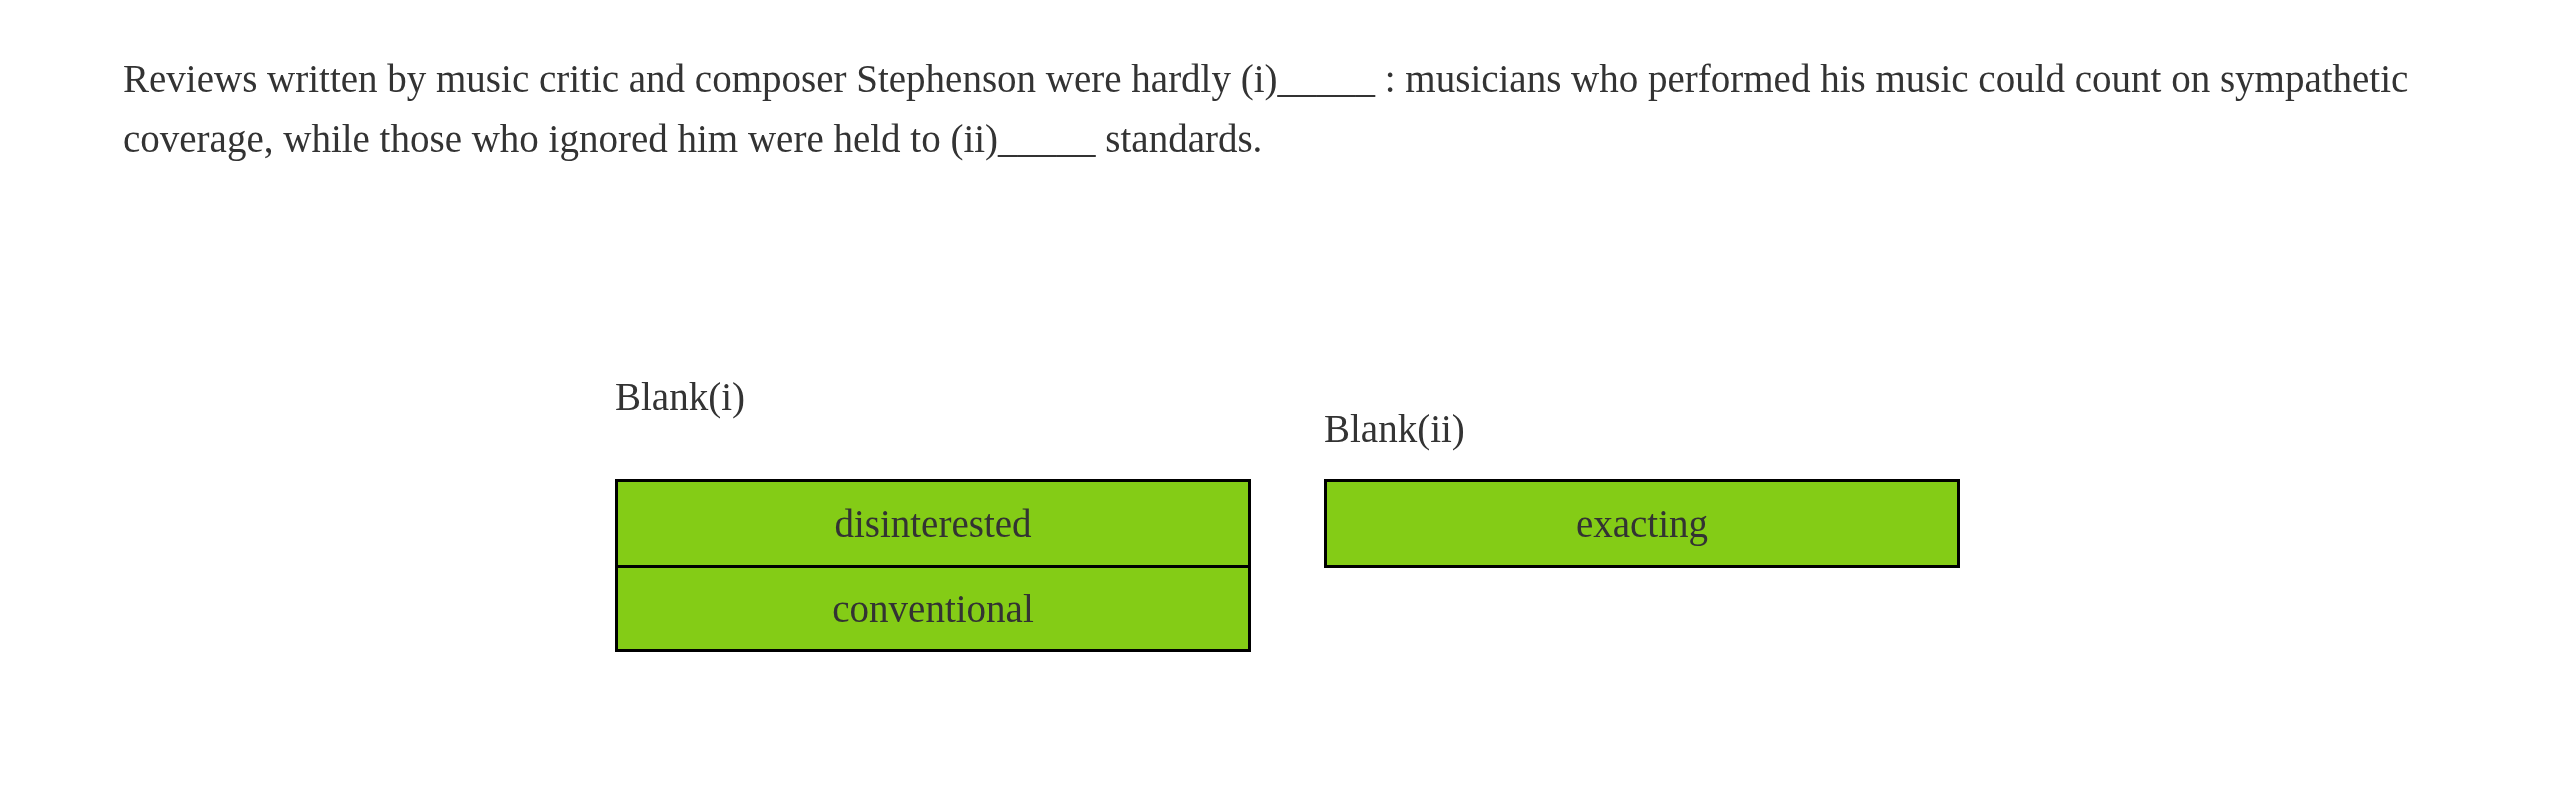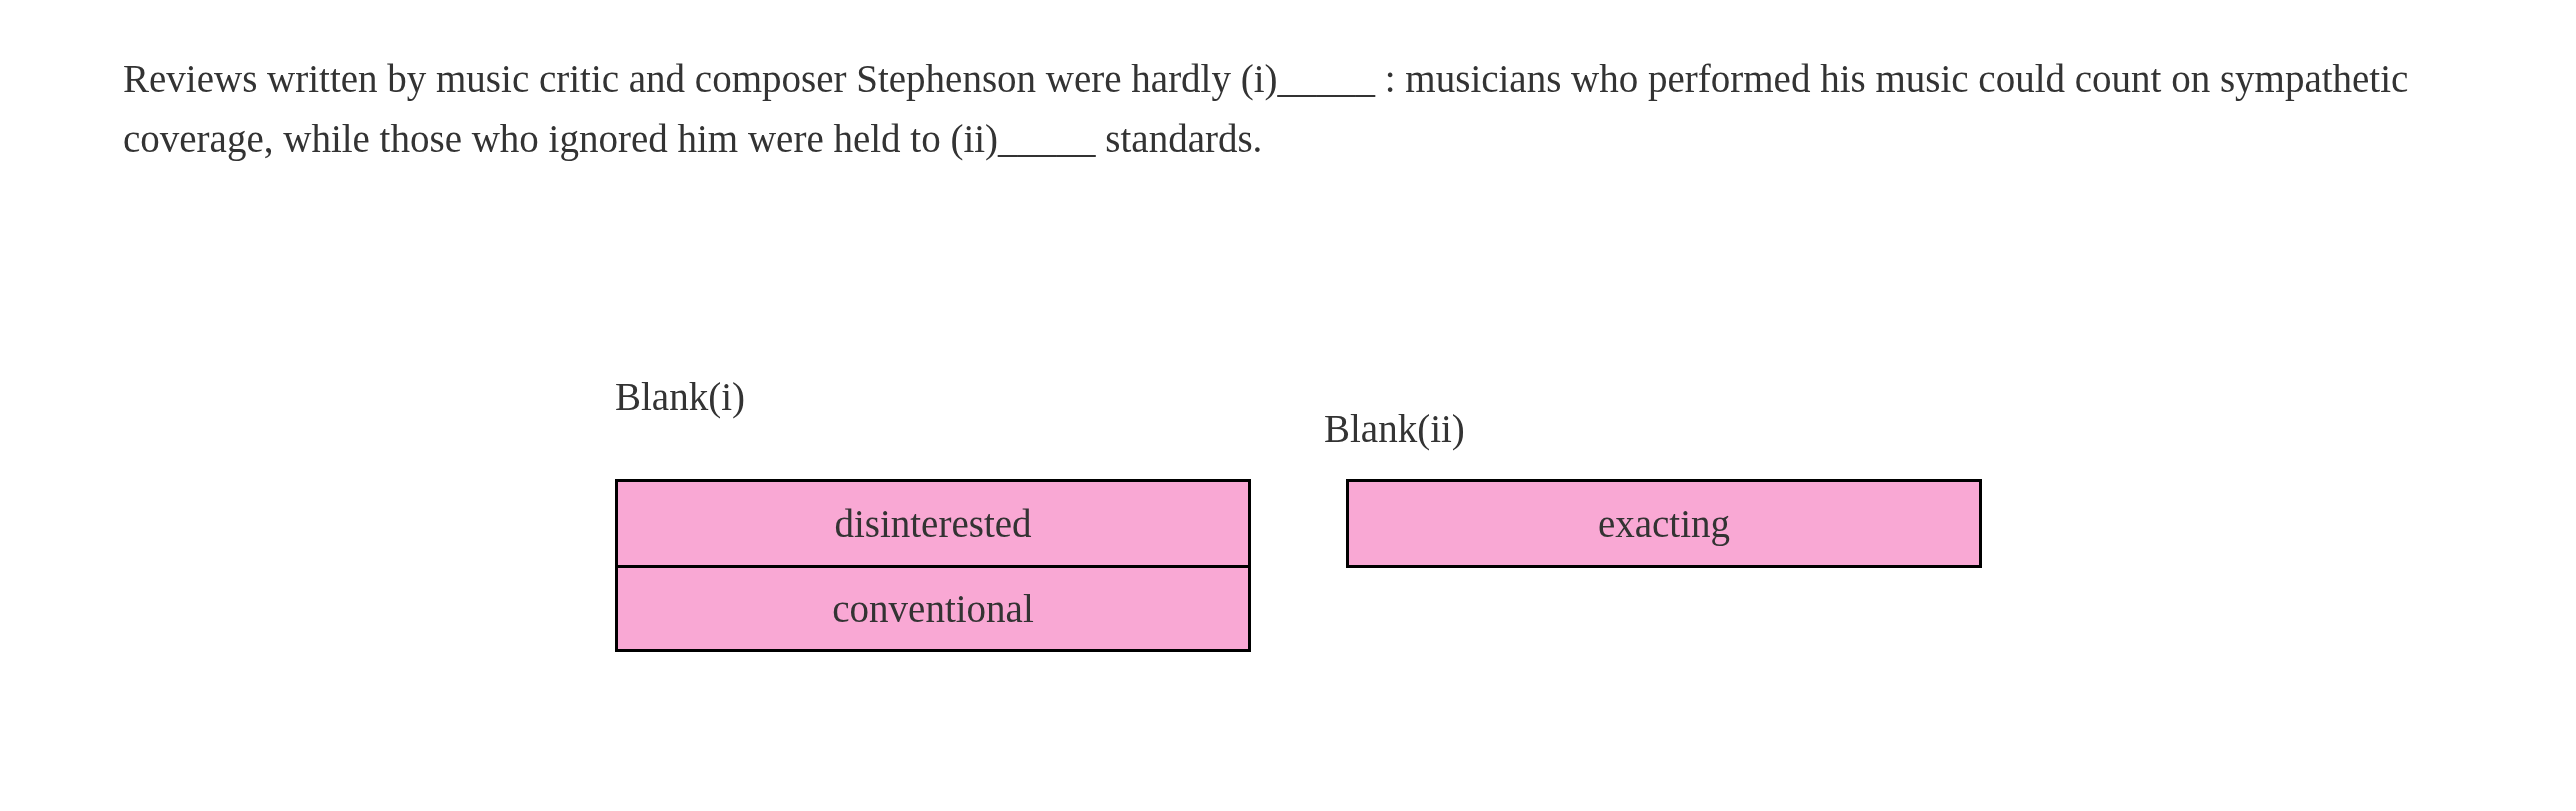--- a/index.html
+++ b/index.html
@@ -42,30 +42,30 @@
     }
     .option {
       height: 81px;
       border-top: 3.3px solid #000000;
       display: flex;
       align-items: center;
       justify-content: center;
       font-size: 39px;
       color: #333333;
       cursor: pointer;
-      background: #f9a8d4;
+      background: #84cc16;
     }
     .option:first-child {
       border-top: none;
       height: 83px;
     }
     #label-i   { left: 615px; }
     #label-ii  { left: 1324px; margin-top: 32px; }
     #table-i   { left: 615px; }
-    #table-ii  { left: 1324px; margin-left: 22px; }
+    #table-ii  { left: 1324px; }
   </style>
 </head>
 <body>
 
 <p class="question"><span>Reviews written by music critic and composer Stephenson were hardly (i)</span><span>_____</span><span> : musicians who performed his music could count on sympathetic coverage, while those who ignored him were held to (ii)</span><span>_____</span><span> standards.</span></p>
 
 <div class="blank-label" id="label-i">Blank(i)</div>
 <div class="blank-label" id="label-ii">Blank(ii)</div>
 
 <div class="options" id="table-i">

